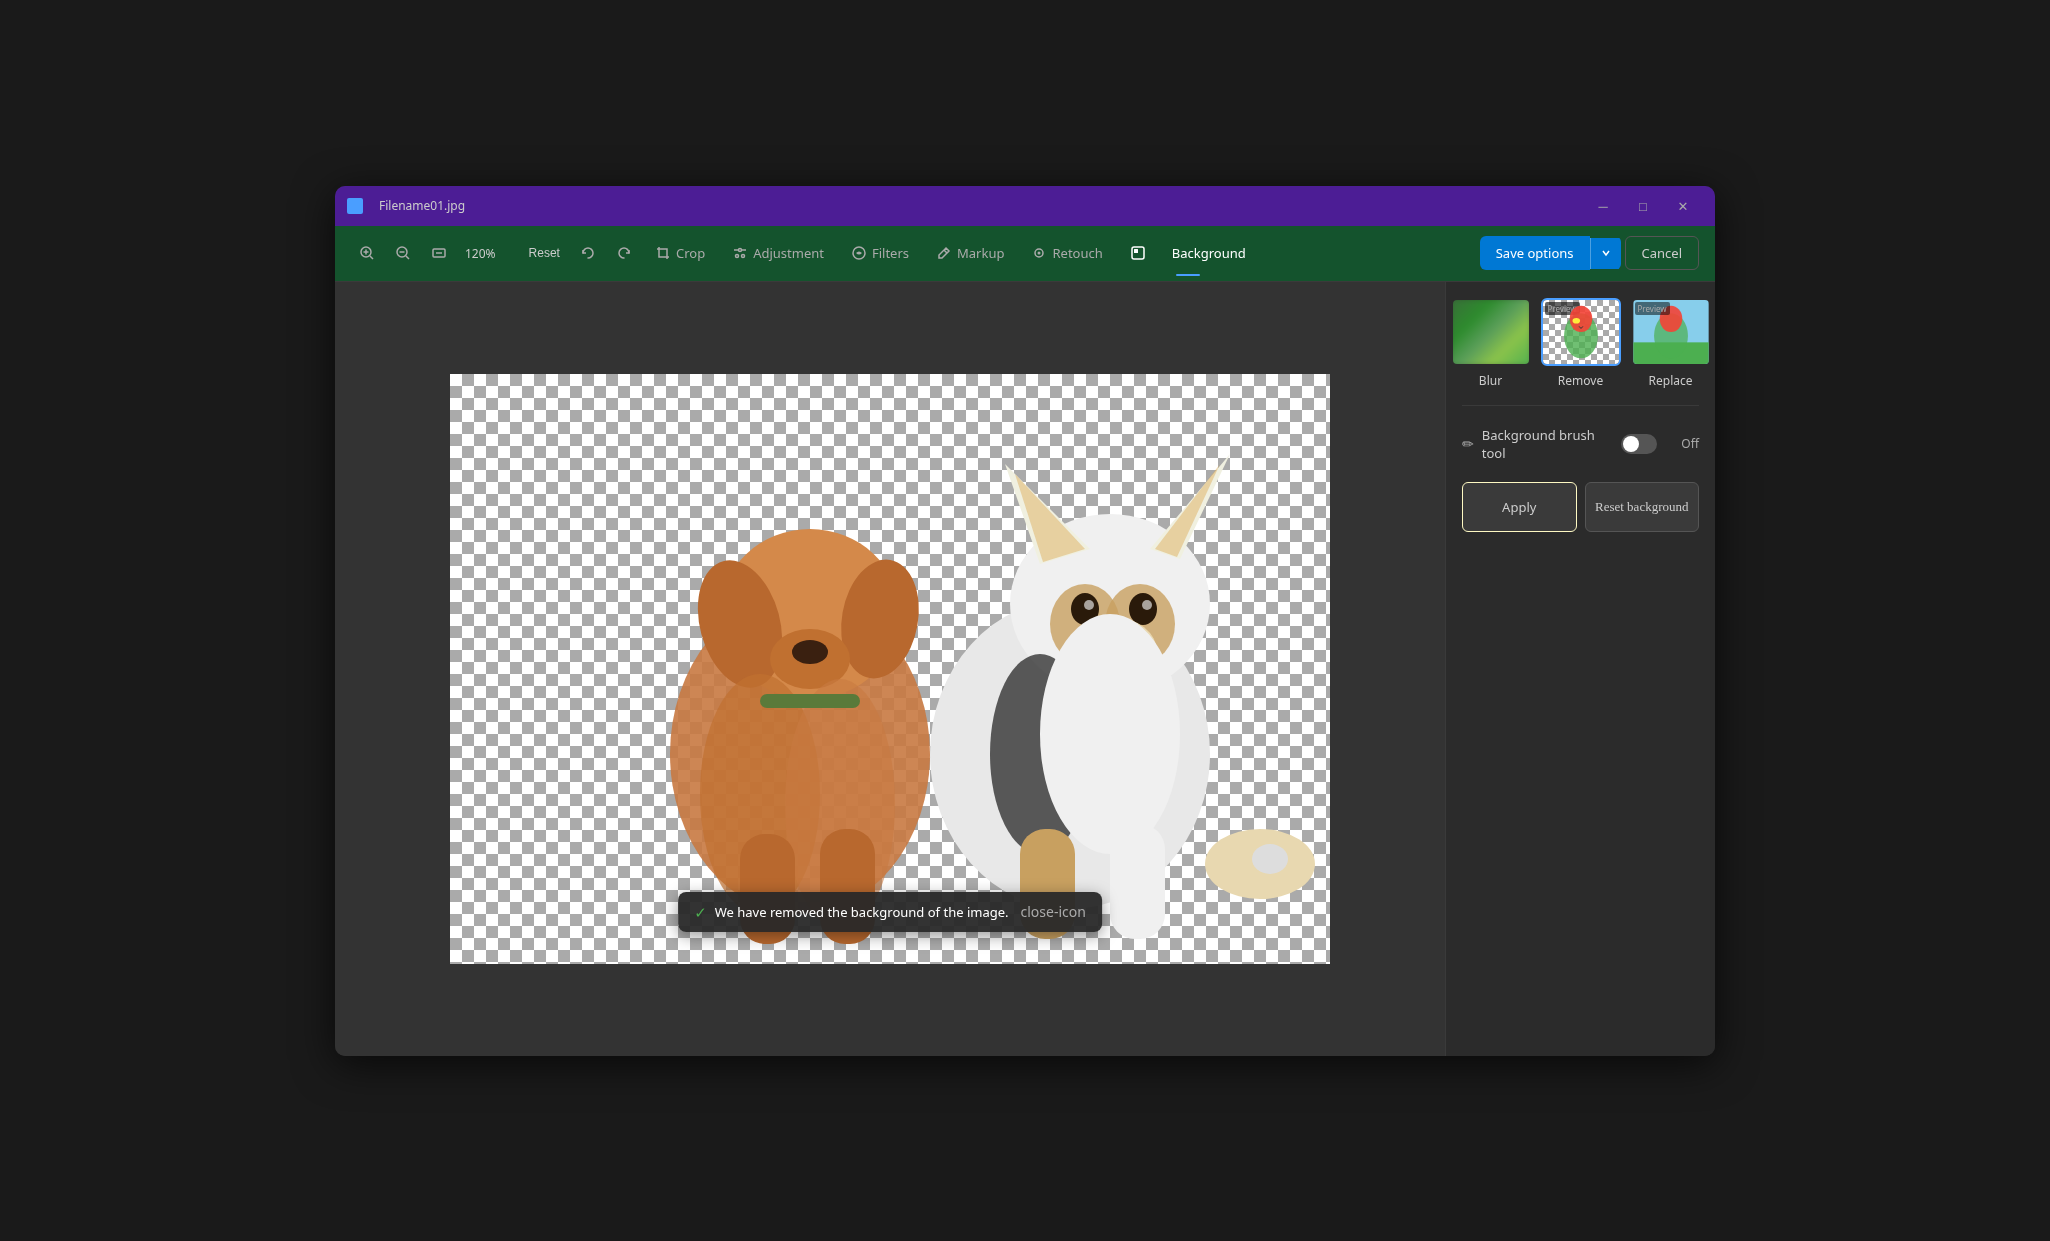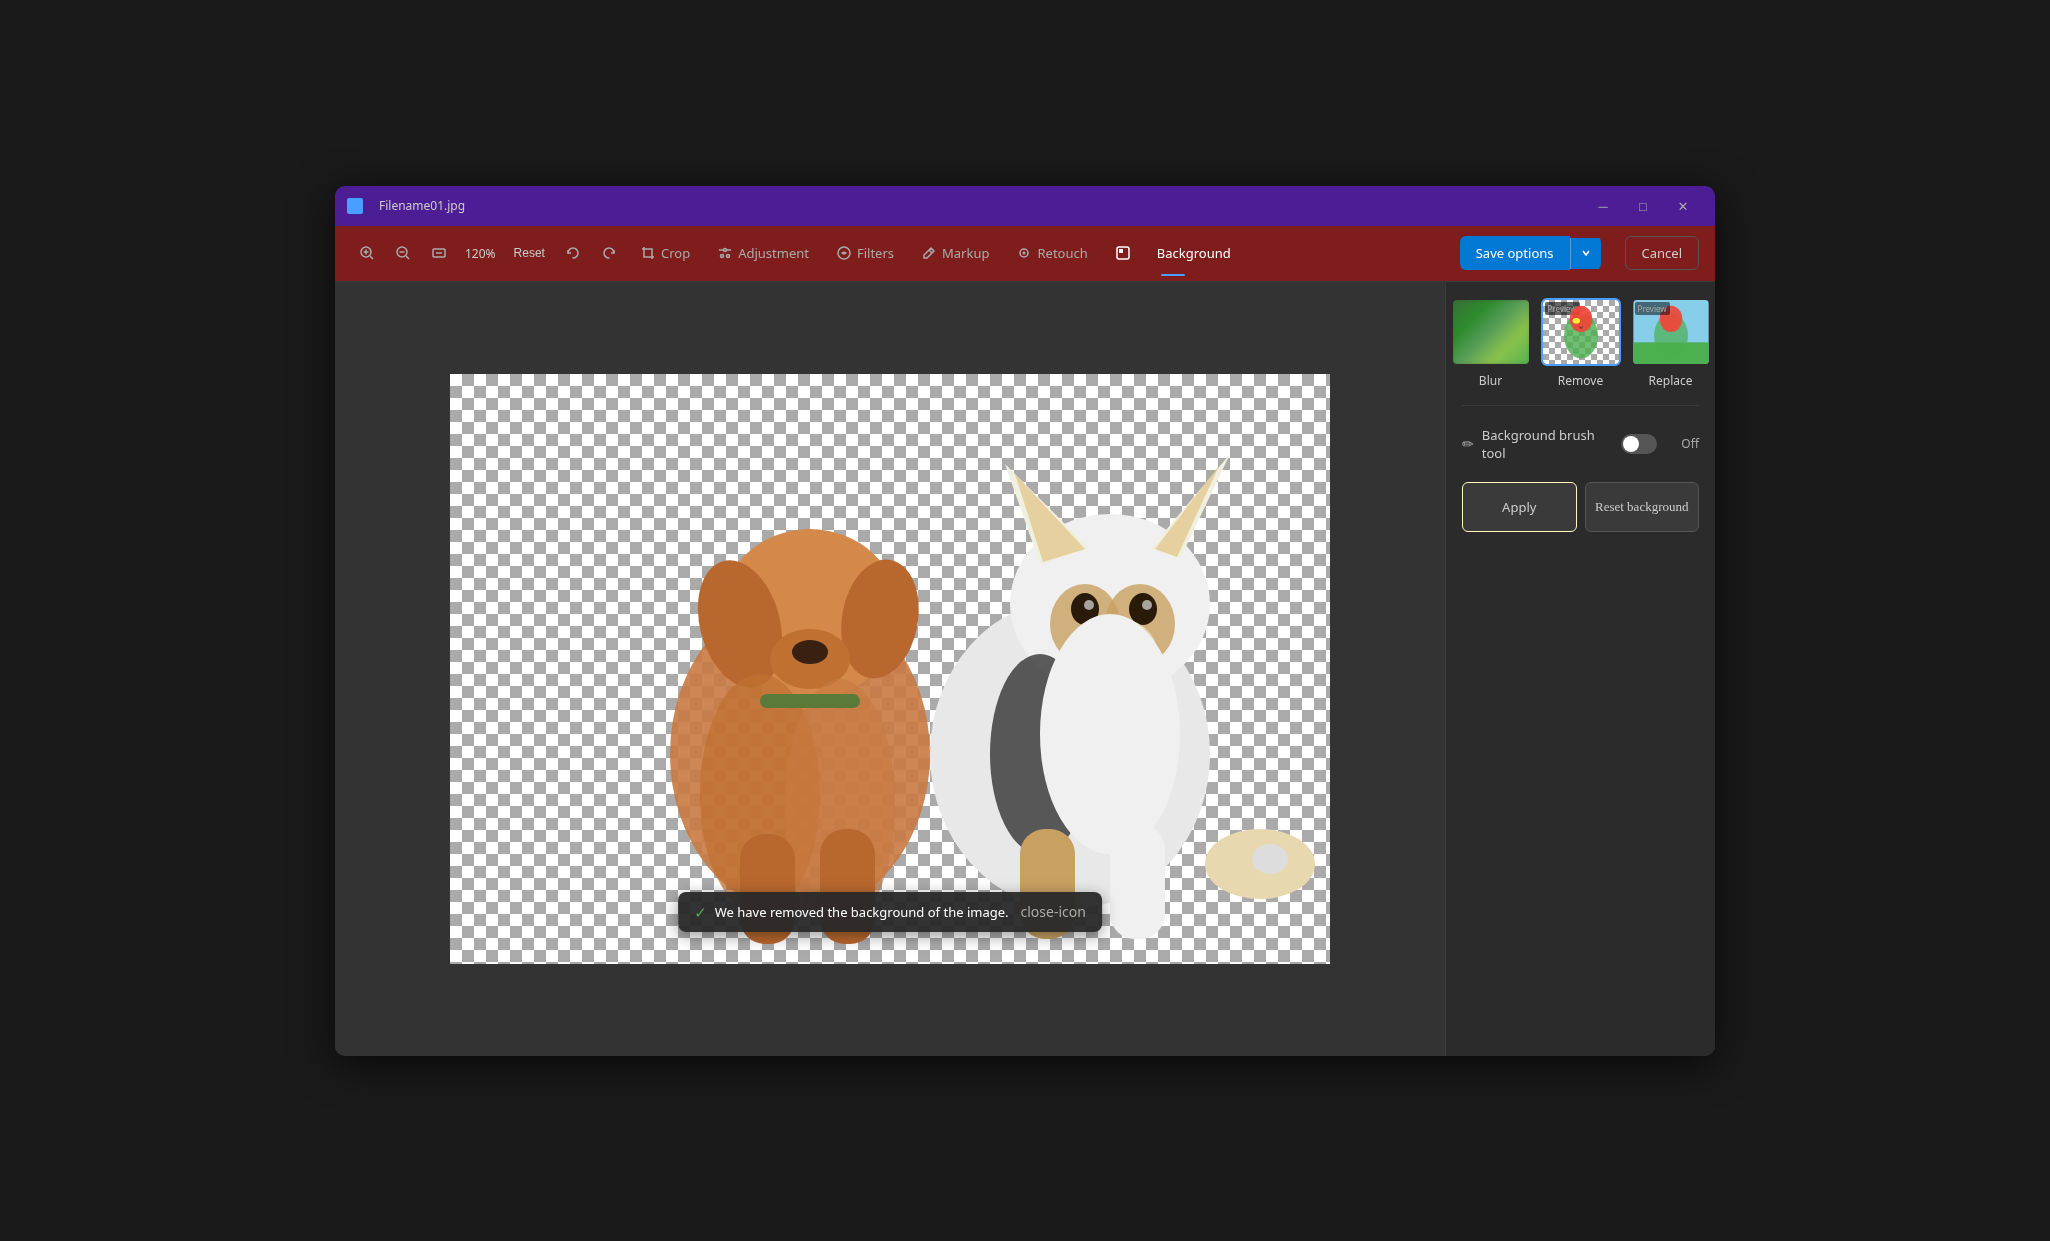--- a/index.html
+++ b/index.html
@@ -54,21 +54,21 @@
       display: flex;
       align-items: center;
       justify-content: center;
       color: #aaaaaa;
       font-size: 13px;
       cursor: pointer;
       border-radius: 4px;
     }
     .toolbar {
       height: 56px;
-      background: #7f1d1d;
+      background: #14532d;
       border-bottom: 1px solid #3a3a3a;
       display: flex;
       align-items: center;
       padding: 0 16px;
       gap: 4px;
       flex-shrink: 0;
     }
     .toolbar-left {
       display: flex;
       align-items: center;
@@ -93,20 +93,21 @@
       padding: 0 6px;
     }
     .reset-btn {
       color: #cccccc;
       font-size: 12px;
       background: transparent;
       border: none;
       cursor: pointer;
       padding: 4px 8px;
       border-radius: 4px;
+      margin-left: 15px;
     }
     .toolbar-center {
       flex: 1;
       display: flex;
       align-items: center;
       gap: 4px;
     }
     .nav-tool-btn {
       display: flex;
       align-items: center;
@@ -131,21 +132,21 @@
       left: 50%;
       transform: translateX(-50%);
       width: 24px;
       height: 2px;
       background: #4a9eff;
       border-radius: 1px;
     }
     .toolbar-right {
       display: flex;
       align-items: center;
-      gap: 24px;
+      gap: 4px;
     }
     .save-options-btn {
       display: flex;
       align-items: center;
       gap: 0;
       border-radius: 6px;
       overflow: hidden;
     }
     .save-main {
       background: #0078d4;

